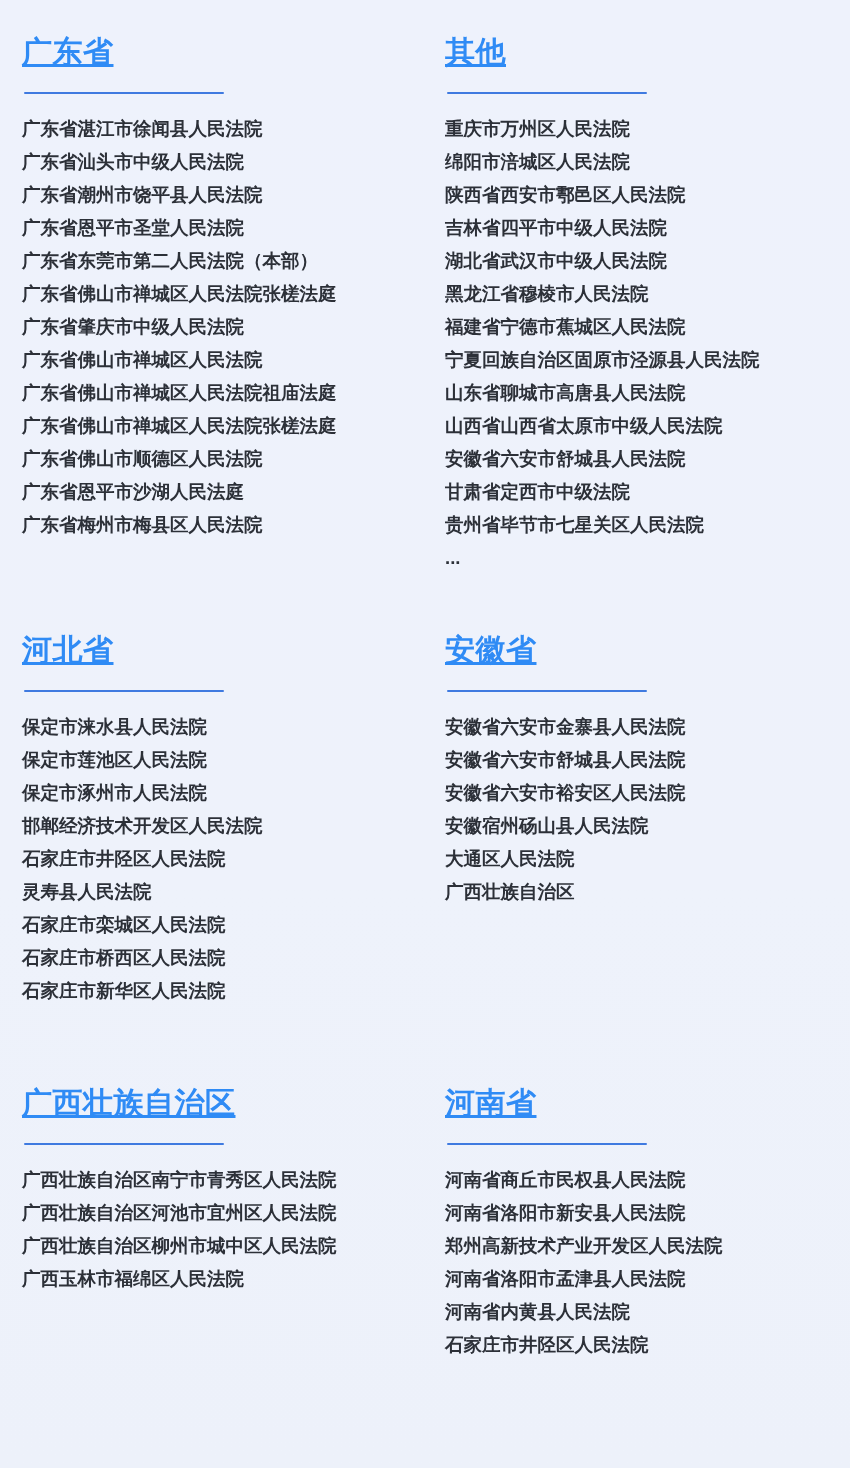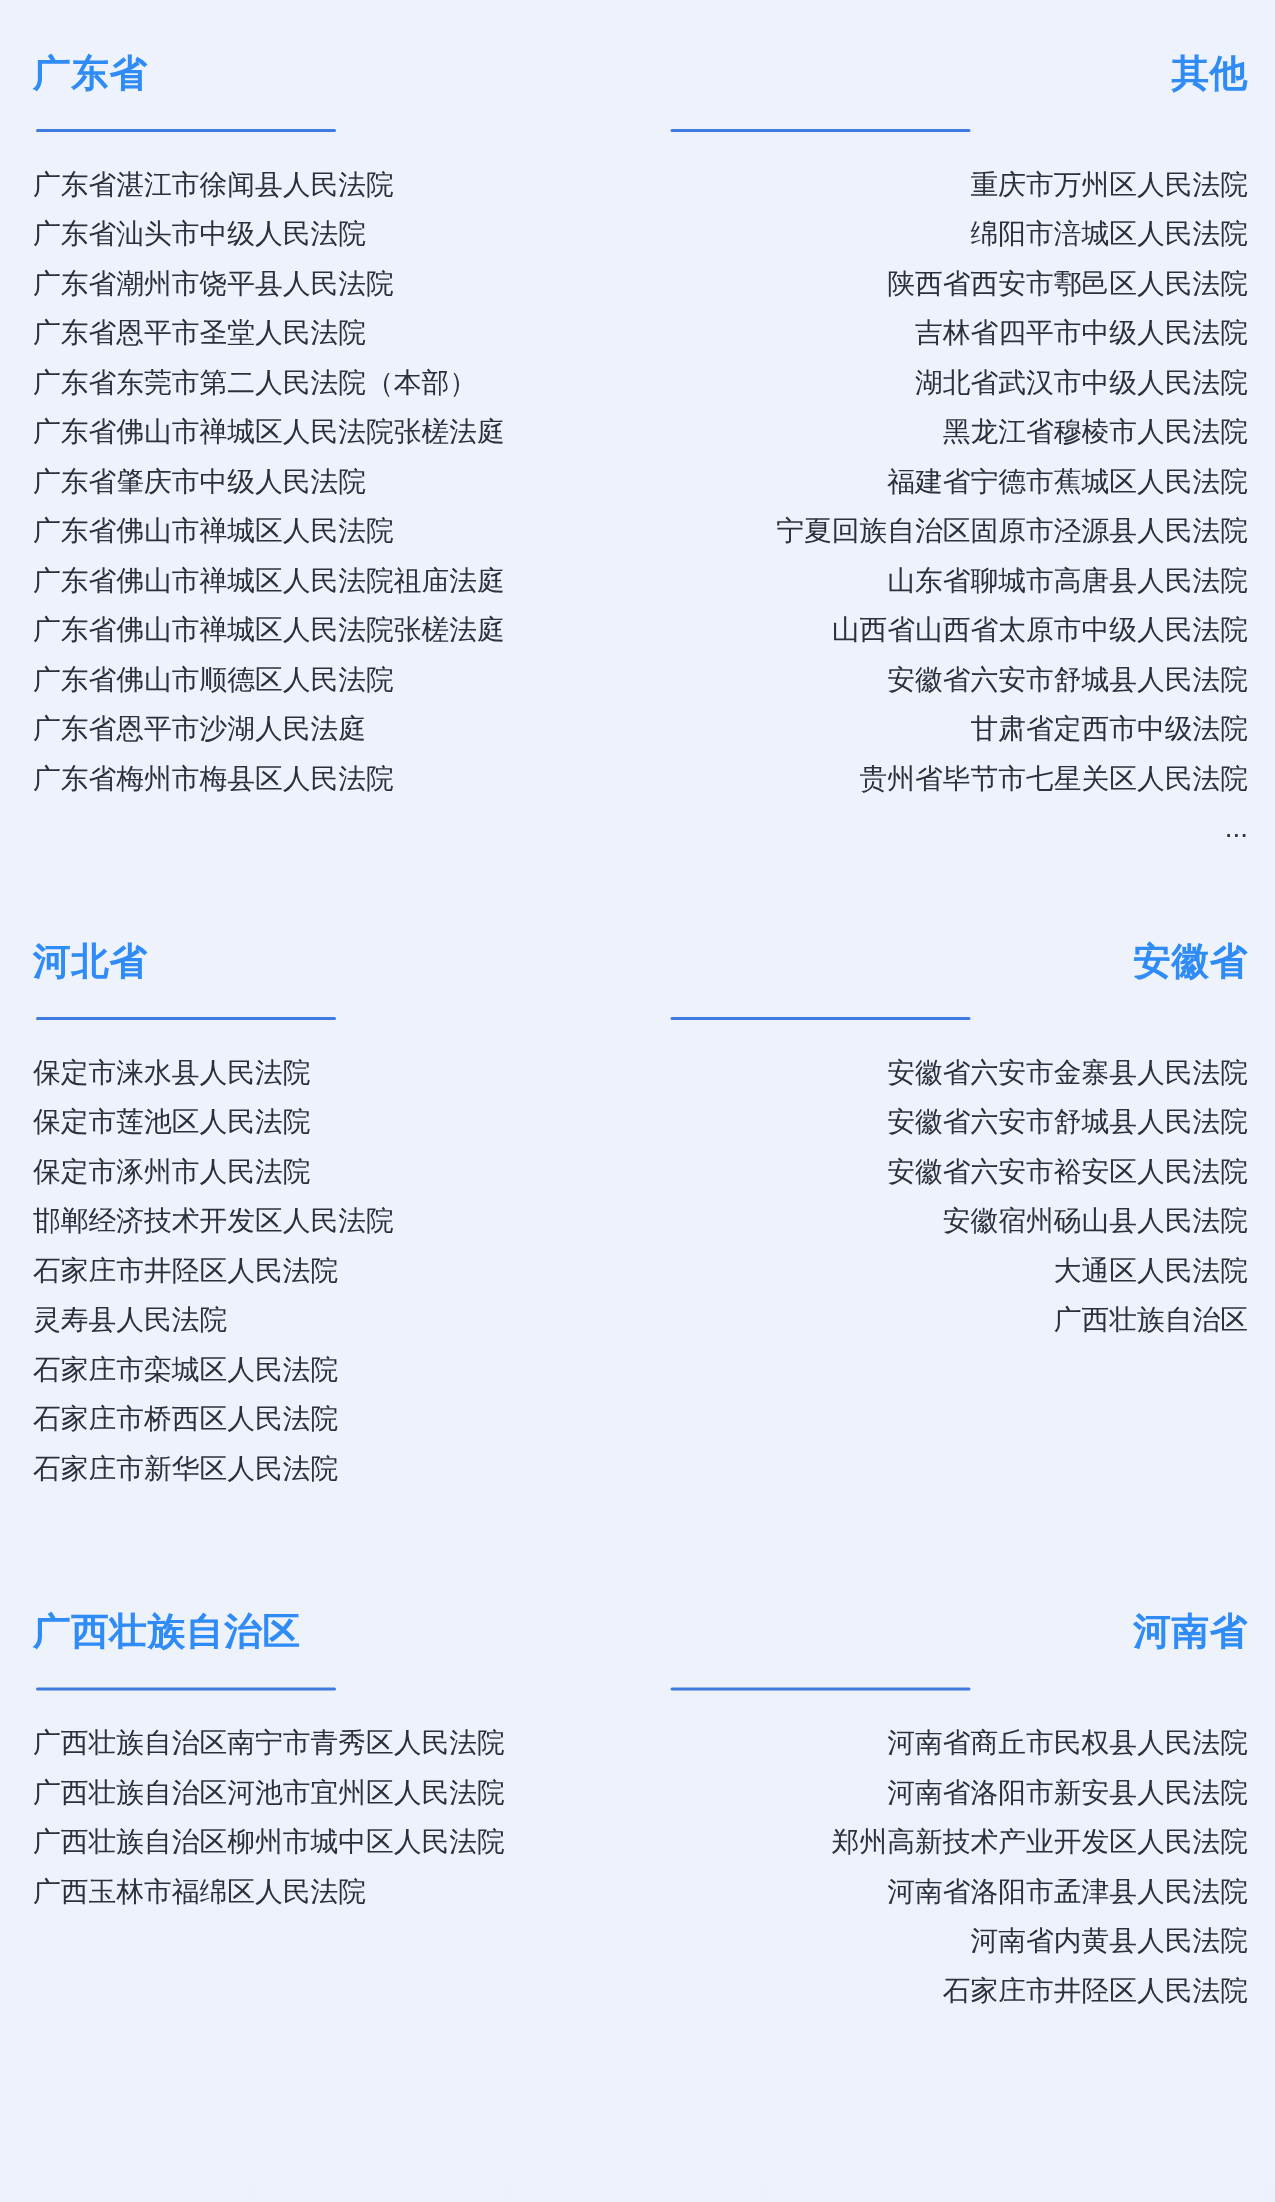--- a/index.html
+++ b/index.html
@@ -29,47 +29,48 @@
   .block {
     box-sizing: border-box;
     width: 425px;
     padding: 0 18px 0 18px;
   }
   .block.left {
     padding-left: 22px;
   }
   .block.right {
     padding-left: 20px;
-    text-align: right;
   }
   .block-head {
-    font-size: 25px;
+    font-size: 30px;
     font-weight: bold;
     color: #2f8bf5;
     letter-spacing: 0.5px;
     line-height: 1.2;
     padding-top: 16px;
+    text-decoration: underline;
   }
   .rule {
     width: 200px;
     height: 2px;
     background: #3f7ae0;
     margin: 22px 0 18px 2px;
     border-radius: 2px;
   }
   .item-list {
     list-style: none;
     margin: 0;
     padding: 0;
   }
   .item-list li {
     font-size: 18.5px;
     line-height: 33px;
     color: #2c3038;
     white-space: nowrap;
+    font-weight: bold;
   }
   .row-gap-top {
     height: 42px;
     width: 100%;
   }
   .row-gap-top.big {
     height: 62px;
   }
 </style>
 </head>

